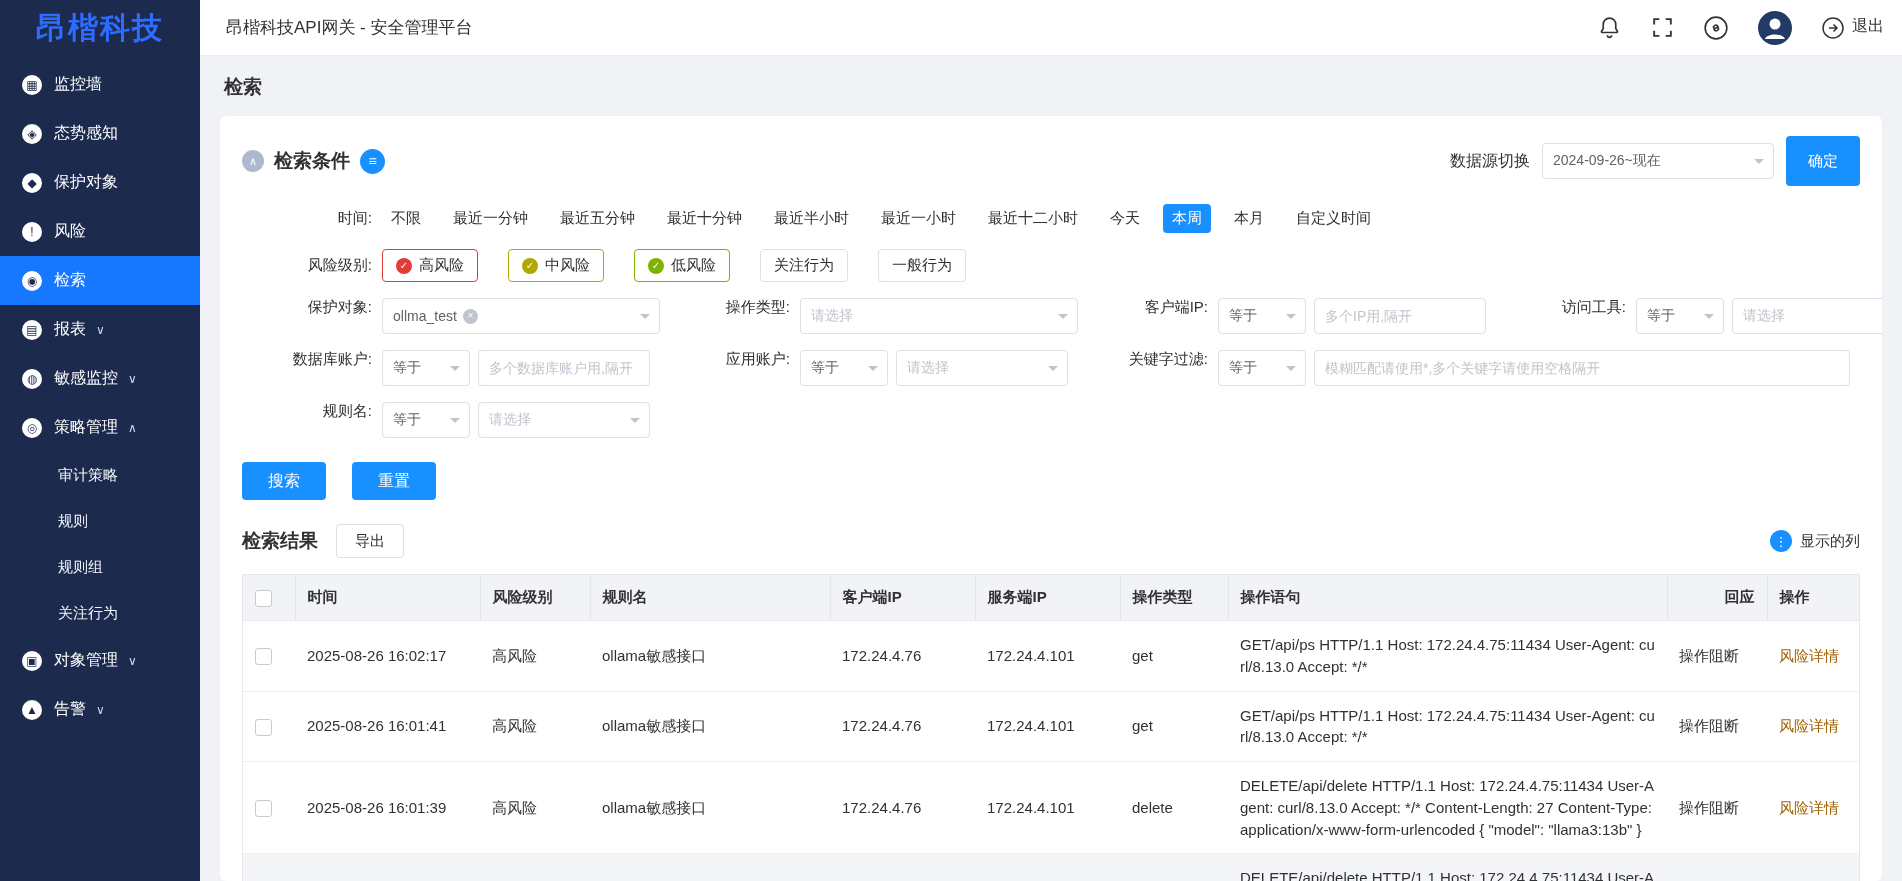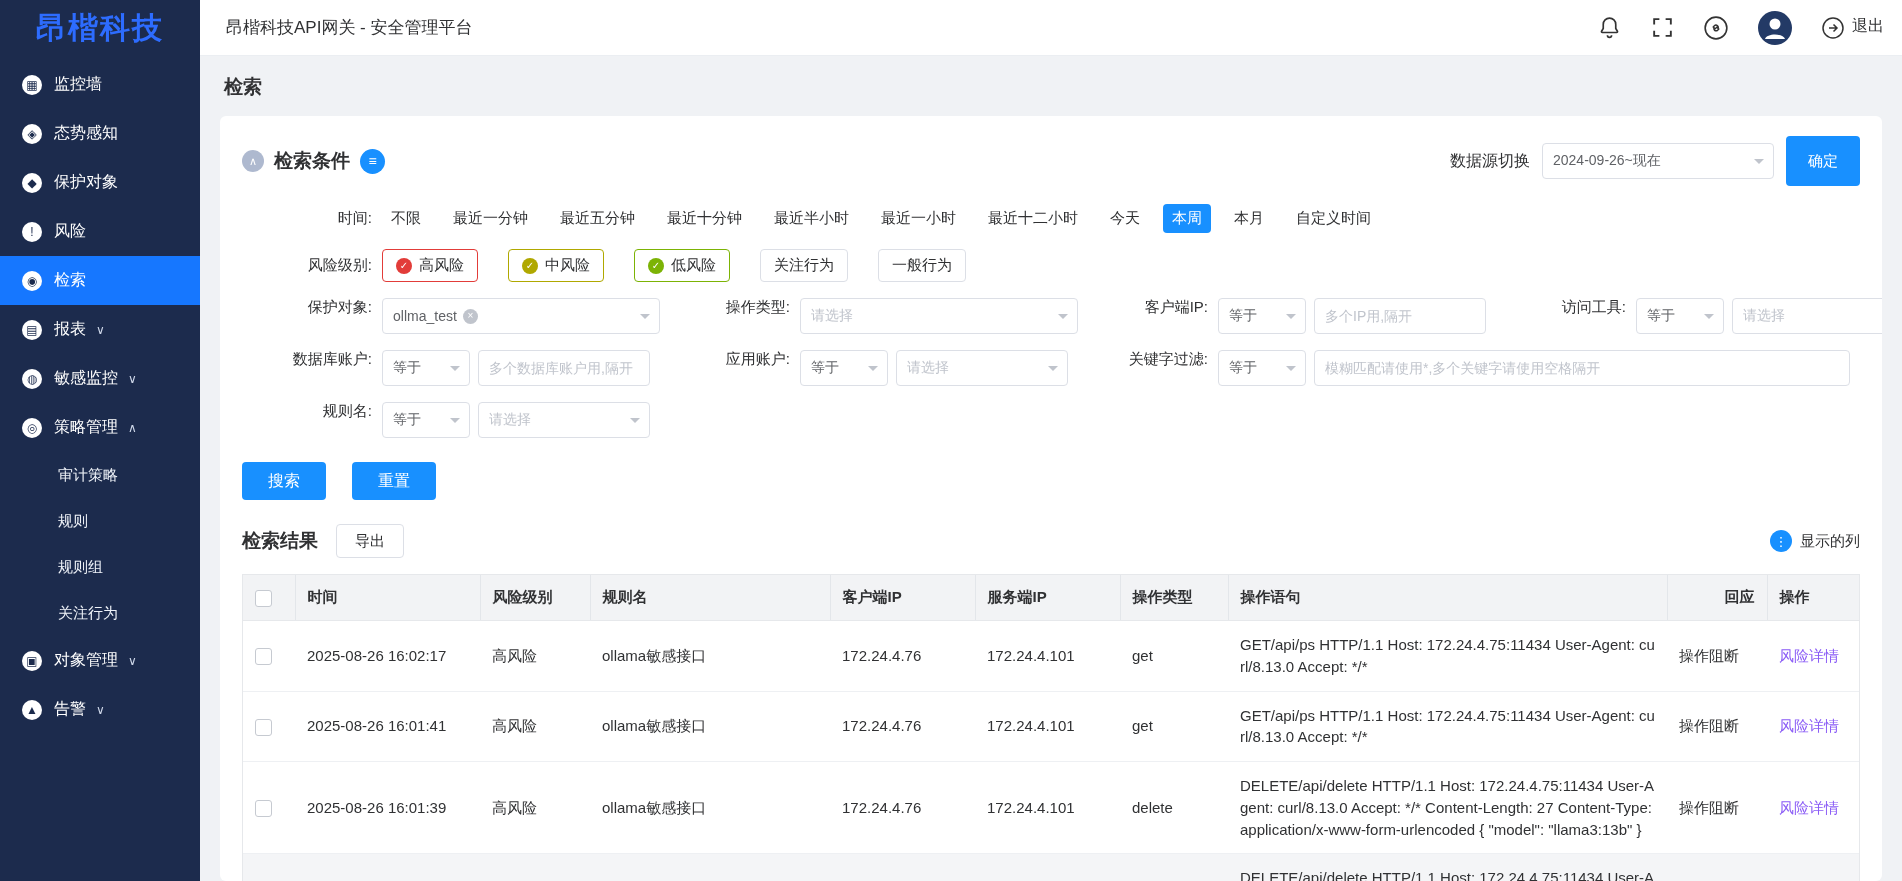--- a/index.html
+++ b/index.html
@@ -74,21 +74,21 @@
   .cols-toggle{margin-left:auto;display:flex;align-items:center;gap:8px;font-size:15px;cursor:pointer}
   .dot-badge{width:22px;height:22px;border-radius:50%;background:#1890ff;color:#fff;display:flex;align-items:center;justify-content:center;font-size:13px}
 
   .tbl-wrap{margin-top:16px;border:1px solid #e6e8eb;border-bottom:none}
   table{width:100%;border-collapse:collapse;table-layout:fixed}
   thead th{background:#f2f3f5;text-align:left;font-size:15px;font-weight:700;padding:13px 12px;border-right:1px solid #e3e6ea;border-bottom:1px solid #e6e8eb;color:#303133}
   thead th:last-child{border-right:none}
   tbody td{padding:13px 12px;font-size:15px;border-bottom:1px solid #eef0f3;word-break:break-all;line-height:1.45;vertical-align:middle;color:#303133}
   tr.hl{background:#f4f5f7}
   .checkbox{display:inline-block;width:17px;height:17px;border:1px solid #c6cad1;border-radius:3px;background:#fff;cursor:pointer;vertical-align:middle}
-  .link{color:#8b5cf6;cursor:pointer;text-decoration:none}
+  .link{color:#a16207;cursor:pointer;text-decoration:none}
 </style>
 </head>
 <body>
 
 <div class="app">
 
   <aside class="sidebar">
     <div class="logo">昂楷科技</div>
     <nav class="menu">
         <div class="mitem">

